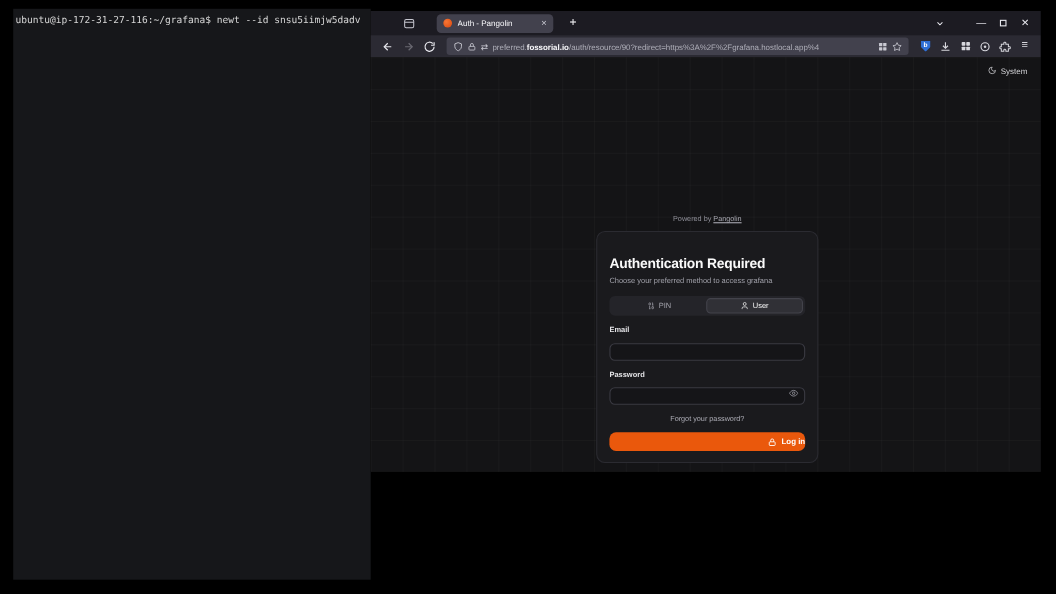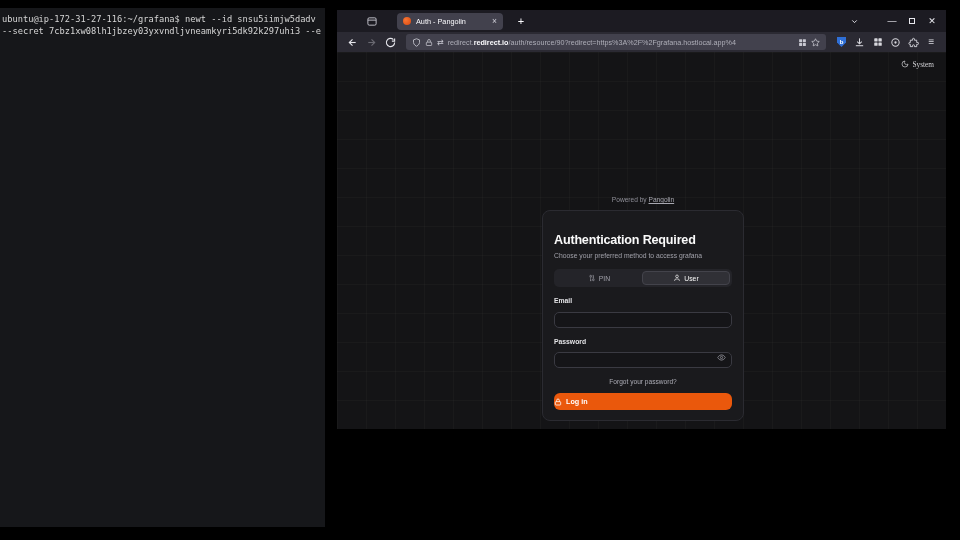--- a/index.html
+++ b/index.html
@@ -1,21 +1,21 @@
 <!DOCTYPE html>
 <html><head>
 <meta charset="utf-8">
 <style>
   * { margin:0; padding:0; box-sizing:border-box; }
   html,body { width:960px; height:540px; background:#000; overflow:hidden;
               font-family:"Liberation Sans", sans-serif; }
   .stage { position:absolute; inset:0; }
 
   
-  .terminal { position:absolute; left:0; top:8px; width:325px; height:519px;
+  .terminal { position:absolute; left:12px; top:8px; width:325px; height:519px;
               background:#16171a; }
   .term-text { padding:5px 2px; font-family:"DejaVu Sans Mono", monospace;
                font-size:8.7px; line-height:12px; color:#d6d6d6; }
   .tline { white-space:pre; }
   .cursor { display:inline-block; width:5px; height:9px; border:1px solid #d6d6d6;
             vertical-align:-1px; margin-left:1px; }
 
   
   .browser { position:absolute; left:337px; top:10px; width:609px; height:419px;
              background:#141416; }
@@ -56,53 +56,52 @@
                font-weight:700; }
   .menu-glyph { font-size:10px; line-height:1; }
 
   
   .content { position:absolute; left:0; top:42px; right:0; bottom:0; background:#141416;
              background-image:
                linear-gradient(rgba(255,255,255,.022) 1px, transparent 1px),
                linear-gradient(90deg, rgba(255,255,255,.022) 1px, transparent 1px);
              background-size:29px 29px; overflow:hidden; }
   .theme-toggle { position:absolute; top:8px; right:12px; display:flex; align-items:flex-start;
-                  gap:4px; color:#d4d4d8; font-size:7.3px;font-family:Liberation Serif, serif; }
+                  gap:4px; color:#d4d4d8; font-size:7.3px; }
   .auth { position:absolute; left:205px; top:144px; width:202px; }
   .powered { text-align:center; font-size:6.6px; color:#8f8f98; }
   .powered a { color:#a8a8b1; text-decoration:underline; }
   .card { margin-top:7px; background:#1a1a1d; border:1px solid #2b2b31; border-radius:8px;
           padding:22px 11px 10px; }
   .card-title { font-size:12.6px; font-weight:700; color:#fafafa; letter-spacing:-.2px; }
   .card-sub { margin-top:5px; font-size:6.8px; color:#a1a1aa; }
   .seg { margin-top:10px; display:flex; background:#242429; border-radius:5px; padding:2px; }
   .seg-item { flex:1; height:14px; display:flex; align-items:center; justify-content:center;
               gap:3px; font-size:6.8px; color:#a1a1aa; border-radius:4px; }
   .seg-item.active { background:#303036; border:1px solid #43434b; color:#fafafa; }
   .field-label { margin-top:10px; font-size:6.8px; font-weight:700; color:#e4e4e7; }
   .inp-wrap { position:relative; margin-top:4px; }
   .inp { width:100%; height:16px; background:#151518; border:1px solid #3a3a42;
          border-radius:5px; color:#e4e4e7; font-size:7px; padding:0 6px; outline:none; }
   .eye { position:absolute; right:6px; top:4px; color:#9a9aa3; }
   .forgot { margin-top:10px; text-align:center; font-size:6.6px; color:#acacb5; }
   .login-btn { margin-top:8px; width:100%; height:17px; background:#ea580c; border:none;
                border-radius:6px; color:#fff; font-size:7.2px; font-weight:700;
-               display:flex; align-items:center; justify-content:flex-start; gap:4px;
+               display:flex; align-items:center; justify-content:flex-end; gap:4px;
                font-family:"Liberation Sans", sans-serif; }
   svg { display:block; }
 </style>
 </head>
 <body>
 
 <div class="stage">
 
   <div class="terminal">
     <div class="term-text">
       <div class="tline">ubuntu@ip-172-31-27-116:~/grafana$ newt --id snsu5iimjw5dadv</div>
-      <div class="tline">--secret 7cbz1xw08lh1jbzey03yxvndljvneamkyri5dk92k297uhi3 --e</div>
     </div>
   </div>
 
   <div class="browser">
 
     <div class="tabbar">
       <div class="ffview">
         <svg width="12" height="11" viewBox="0 0 24 24" fill="none" stroke="currentColor" stroke-width="2">
             <rect x="3" y="4" width="18" height="16" rx="3"></rect>
             <path d="M3 9h18"></path>
@@ -159,21 +158,21 @@
               <path d="M12 22s8-4 8-10V5l-8-3-8 3v7c0 6 8 10 8 10z"></path>
             </svg>
         </span>
         <span class="ic">
           <svg width="8" height="9" viewBox="0 0 24 24" fill="none" stroke="currentColor" stroke-width="2.2">
               <rect x="4" y="11" width="16" height="10" rx="2"></rect>
               <path d="M8 11V7a4 4 0 0 1 8 0v4"></path>
             </svg>
         </span>
         <span class="ic swap-glyph">⇄</span>
-        <span class="url-text"><span>redirect.</span><b>redirect.io</b><span>/auth/resource/90?redirect=https%3A%2F%2Fgrafana.hostlocal.app%4</span></span>
+        <span class="url-text"><span>preferred.</span><b>fossorial.io</b><span>/auth/resource/90?redirect=https%3A%2F%2Fgrafana.hostlocal.app%4</span></span>
         <span class="ic">
           <svg width="9" height="9" viewBox="0 0 24 24" fill="currentColor">
               <rect x="3" y="3" width="8" height="8" rx="1"></rect>
               <rect x="13" y="3" width="8" height="8" rx="1"></rect>
               <rect x="3" y="13" width="8" height="8" rx="1"></rect>
               <rect x="13" y="13" width="8" height="8" rx="1"></rect>
             </svg>
         </span>
         <span class="ic">
           <svg width="9" height="9" viewBox="0 0 24 24" fill="none" stroke="currentColor" stroke-width="2">

